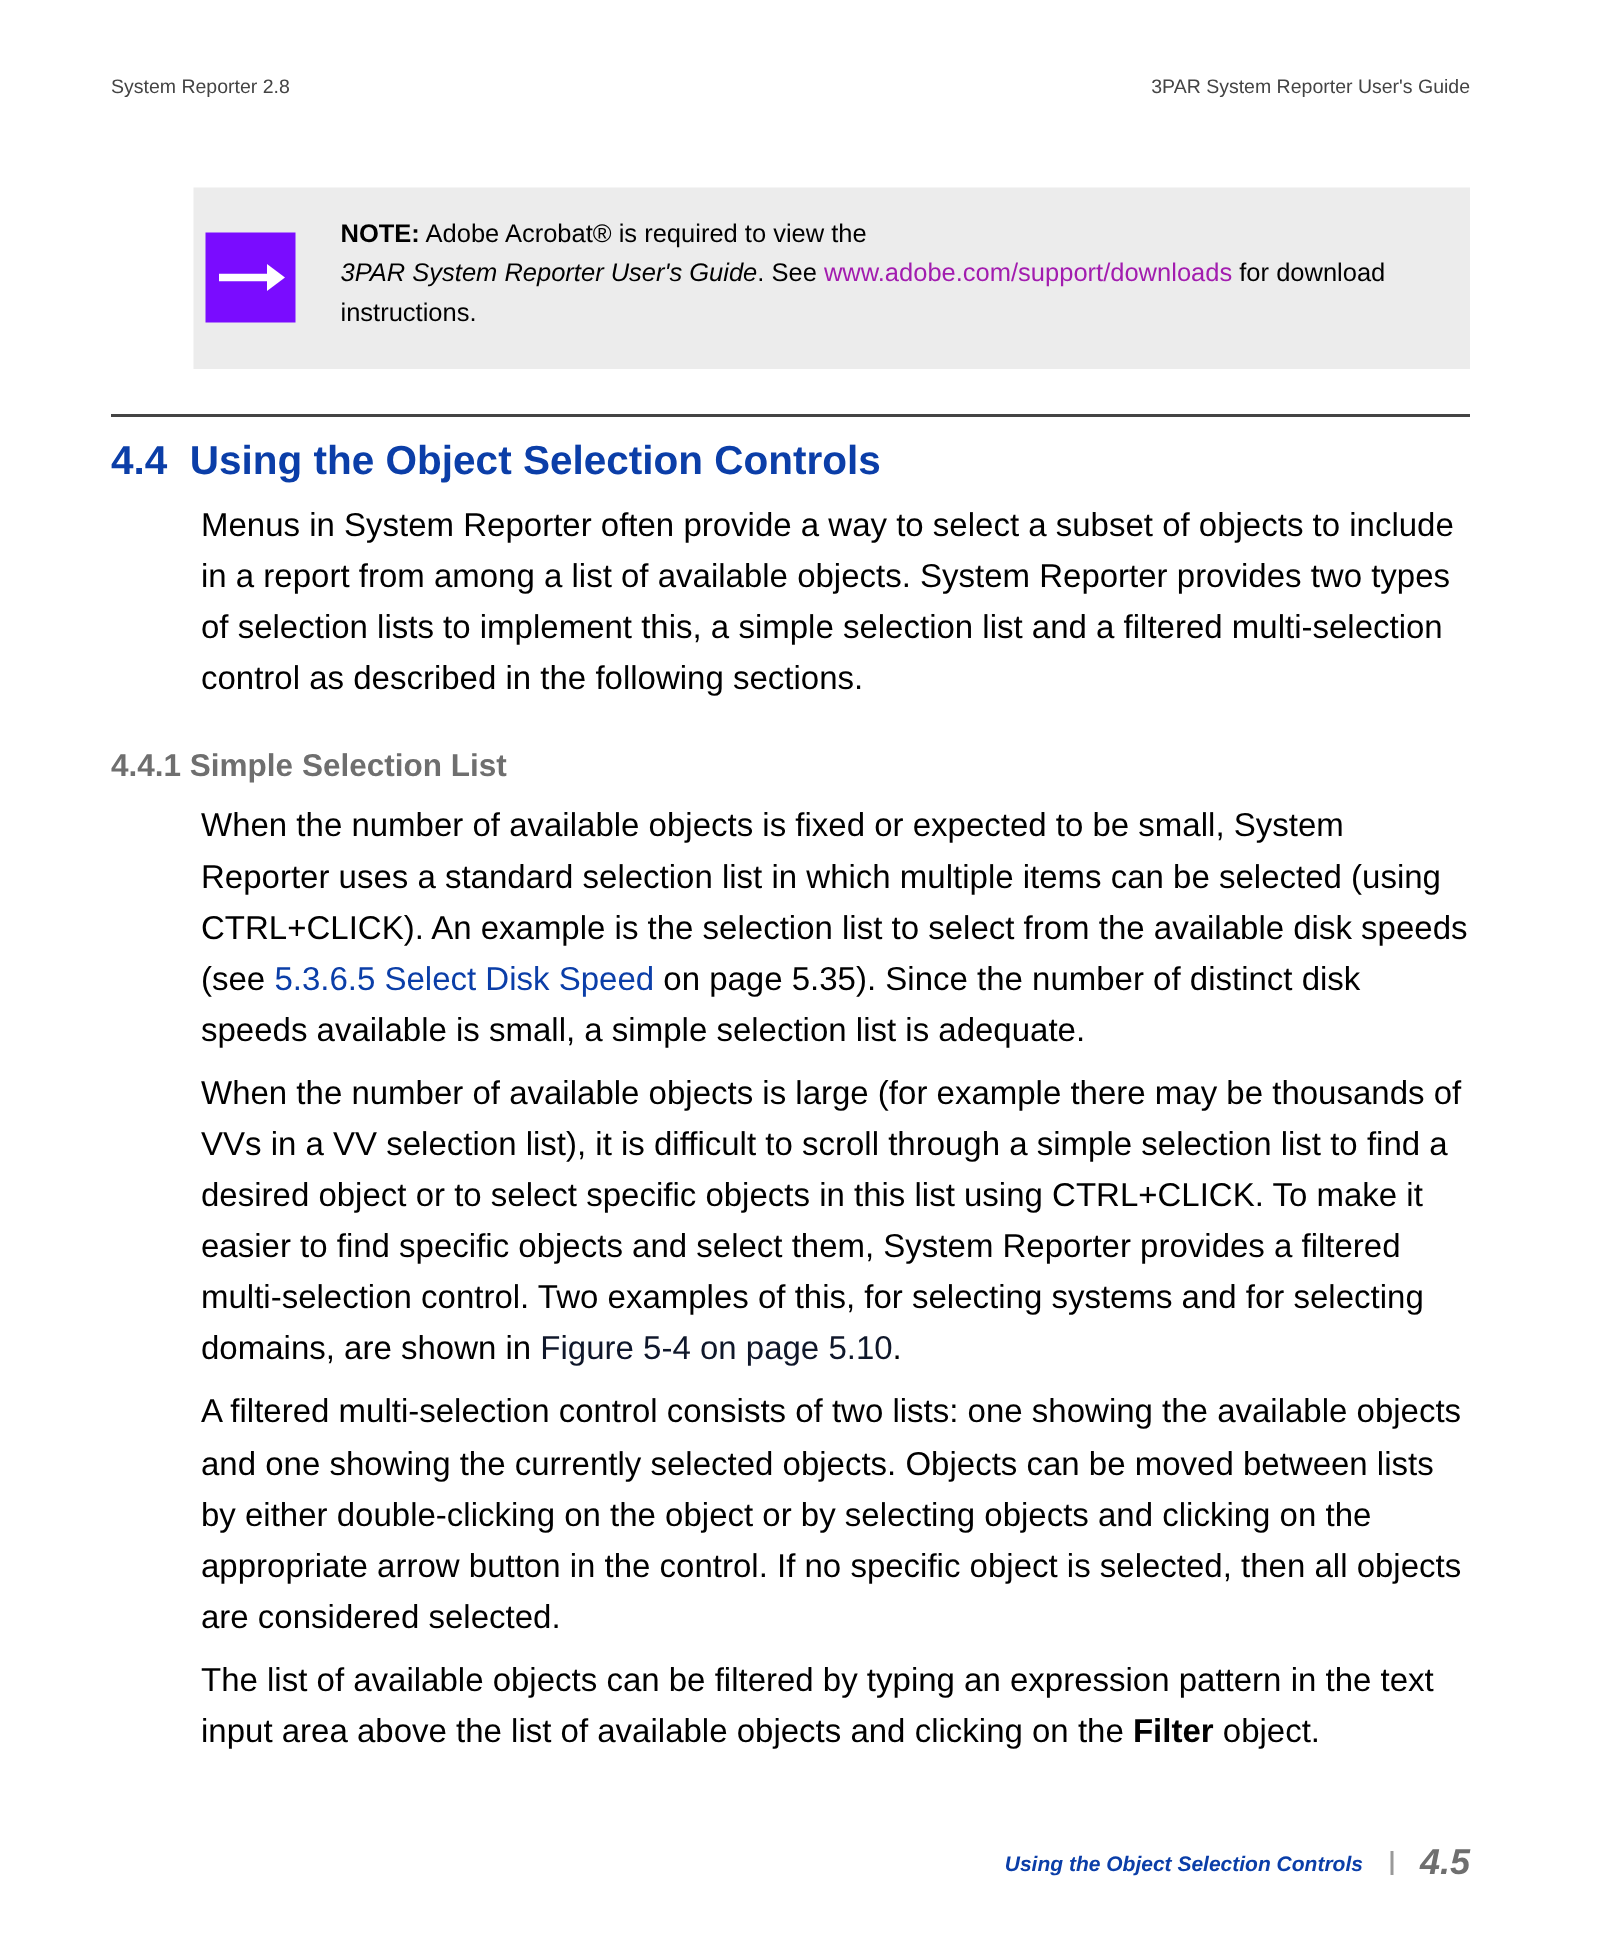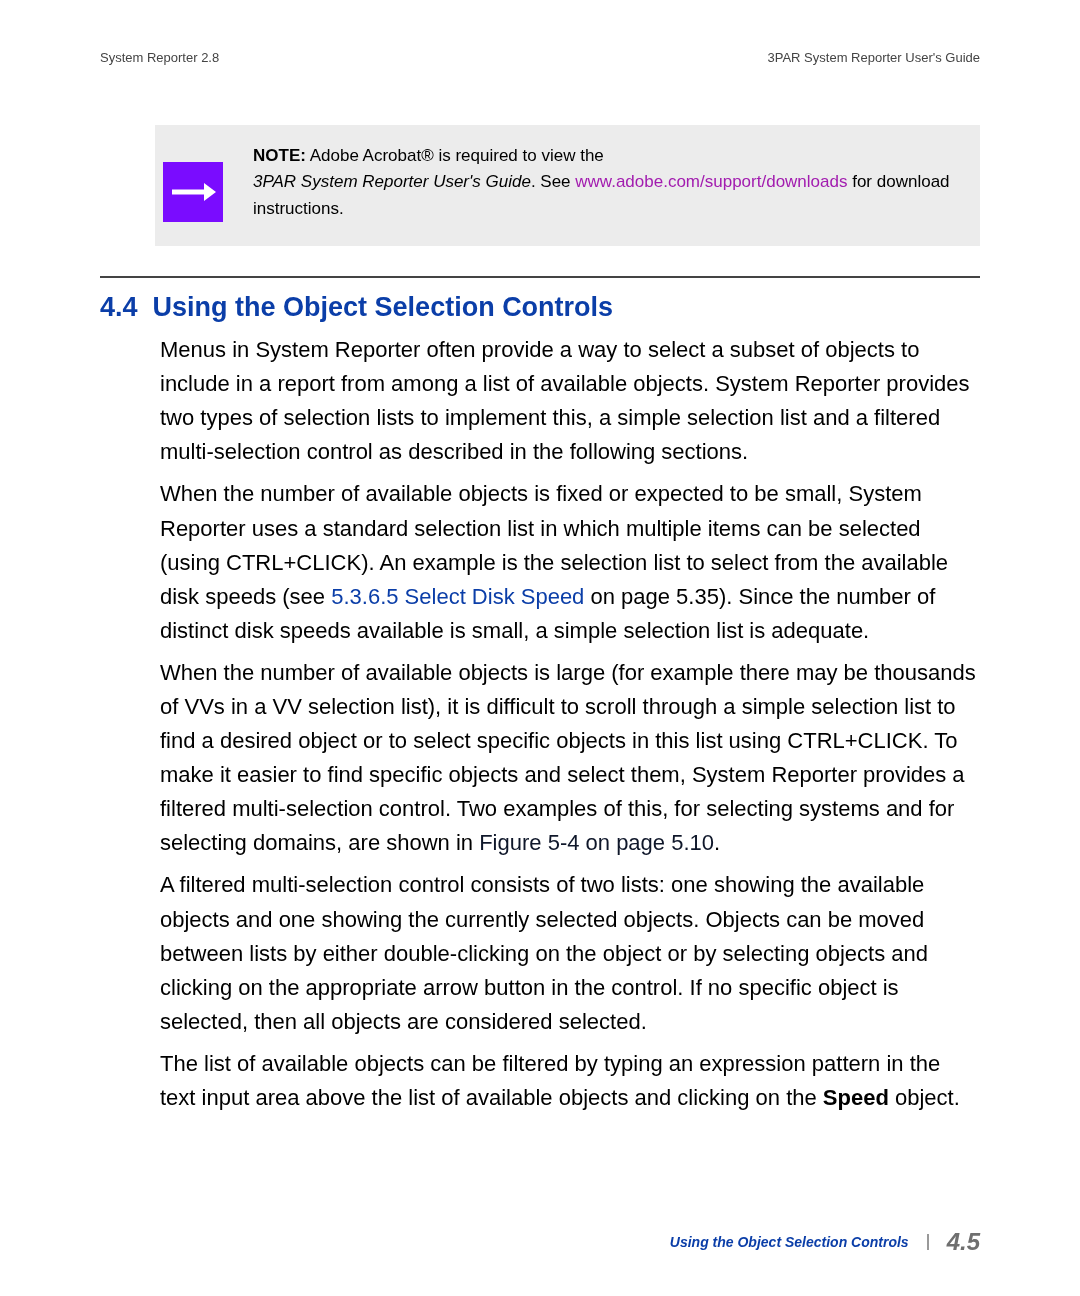--- a/index.html
+++ b/index.html
@@ -7,33 +7,33 @@
     padding: 0;
     background: #fff;
     font-family: "Segoe UI", "Helvetica Neue", Arial, sans-serif;
     color: #000;
   }
   .page {
     width: 1080px;
     height: 1296px;
     position: relative;
     box-sizing: border-box;
-    padding: 50px 100px 0 100px;
+    padding: 50px 100px 0 74px;
   }
   .header-row {
     display: flex;
     justify-content: space-between;
     font-size: 13px;
     color: #444;
     margin-bottom: 60px;
   }
   .note-box {
     background: #ececec;
     display: flex;
-    align-items: flex-end;
+    align-items: center;
     padding: 14px 24px 24px 0;
     margin-left: 55px;
     margin-bottom: 30px;
   }
   .note-icon {
     width: 60px;
     height: 60px;
     background: #7a0cff;
     margin: 8px 30px 0 8px;
     flex-shrink: 0;
@@ -131,29 +131,32 @@
     </div>
   </div>
 
   <hr class="rule">
 
   <div class="h2">
     <span>4.4</span>&nbsp;&nbsp;<span>Using the Object Selection Controls</span>
   </div>
   <p class="body-p">Menus in System Reporter often provide a way to select a subset of objects to include in a report from among a list of available objects. System Reporter provides two types of selection lists to implement this, a simple selection list and a filtered multi-selection control as described in the following sections.</p>
 
+  <div class="h3">
+    <span>4.4.1</span>&nbsp;<span>Simple Selection List</span>
+  </div>
   <p class="body-p">
     <span>When the number of available objects is fixed or expected to be small, System Reporter uses a standard selection list in which multiple items can be selected (using CTRL+CLICK). An example is the selection list to select from the available disk speeds (see </span><span class="xref">5.3.6.5 Select Disk Speed</span><span> on page 5.35). Since the number of distinct disk speeds available is small, a simple selection list is adequate.</span>
   </p>
 
   <p class="body-p">
     <span>When the number of available objects is large (for example there may be thousands of VVs in a VV selection list), it is difficult to scroll through a simple selection list to find a desired object or to select specific objects in this list using CTRL+CLICK. To make it easier to find specific objects and select them, System Reporter provides a filtered multi-selection control. Two examples of this, for selecting systems and for selecting domains, are shown in </span><span class="xref-plain">Figure 5-4 on page 5.10</span><span>.</span>
   </p>
   <p class="body-p">A filtered multi-selection control consists of two lists: one showing the available objects and one showing the currently selected objects. Objects can be moved between lists by either double-clicking on the object or by selecting objects and clicking on the appropriate arrow button in the control. If no specific object is selected, then all objects are considered selected.</p>
   <p class="body-p">
-    <span>The list of available objects can be filtered by typing an expression pattern in the text input area above the list of available objects and clicking on the </span><b>Speed</b><span> object.</span>
+    <span>The list of available objects can be filtered by typing an expression pattern in the text input area above the list of available objects and clicking on the </span><b>Filter</b><span> object.</span>
   </p>
 
   <div class="footer">
     <span class="footer-title">Using the Object Selection Controls</span>
     <span class="footer-page">4.5</span>
   </div>
 </div>
 
 </body></html>

